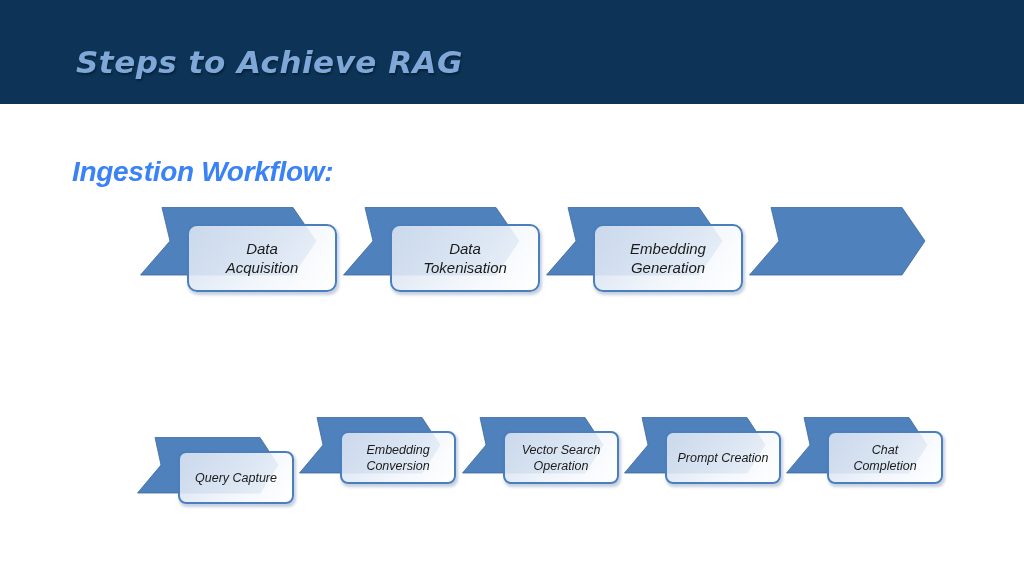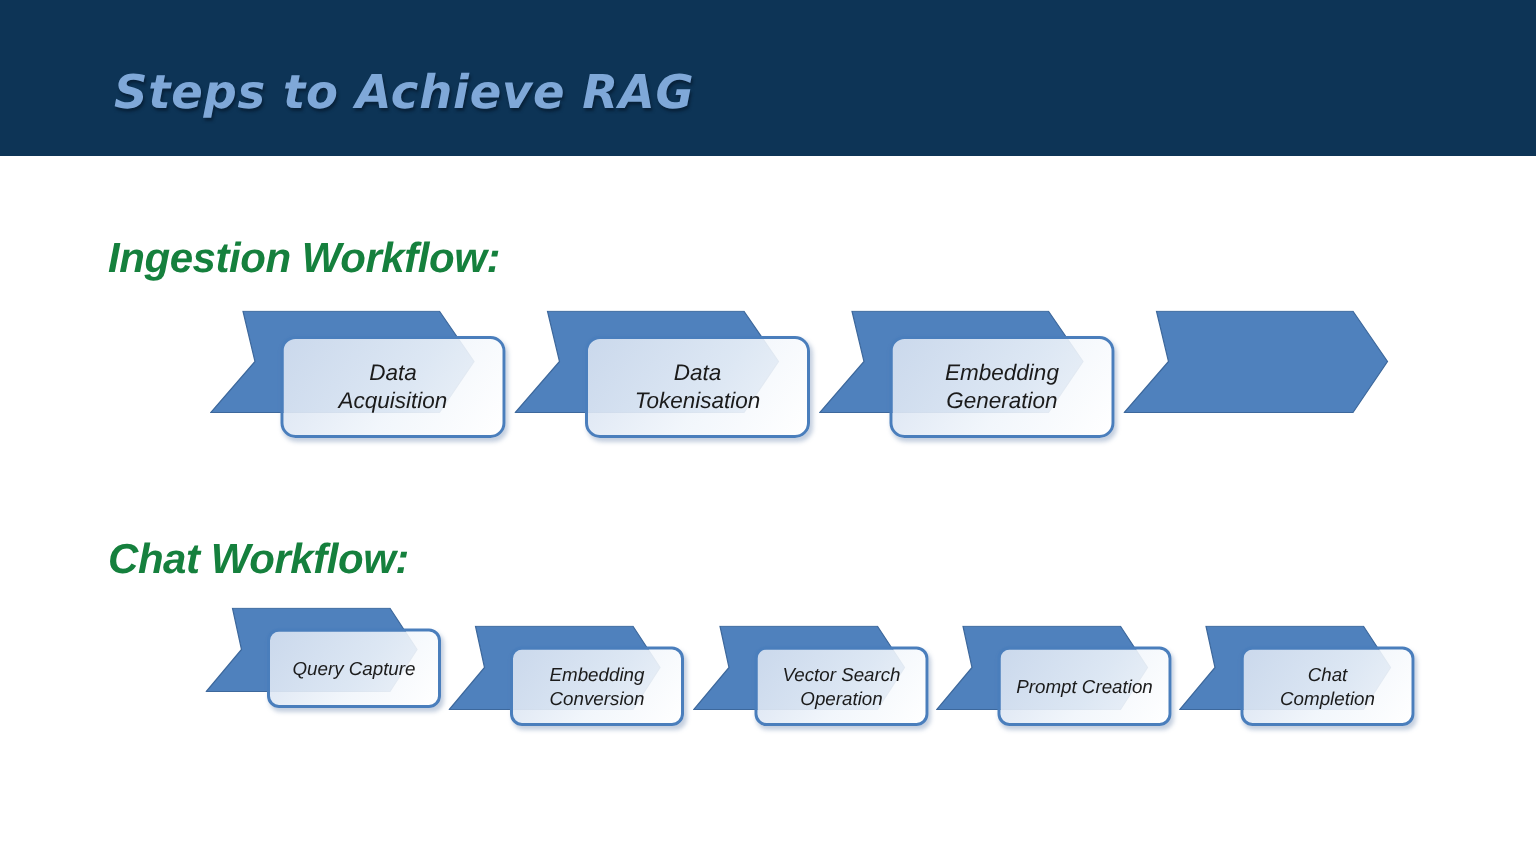--- a/index.html
+++ b/index.html
@@ -31,21 +31,21 @@
     letter-spacing: 0.5px;
     text-shadow: 1px 2px 2px rgba(4, 18, 35, 0.55);
     white-space: nowrap;
   }
   .section-heading {
     position: absolute;
     left: 72px;
     font-family: "Liberation Sans", sans-serif;
     font-weight: bold;
     font-size: 28px;
-    color: #15803d;
+    color: #3b82f6;
     letter-spacing: -0.3px;
     white-space: nowrap;
   }
   .heading-ingestion { top: 156px; }
   .heading-chat { top: 357px; }
 
   .step { position: absolute; }
   .step svg { position: absolute; top: 0; left: 0; display: block; }
 
   .step-box {
@@ -120,23 +120,22 @@
 Generation</div>
     </div>
   </div>
 
   <div class="step step-lg" style="left:749px; top:207px; width:200px; height:92px">
     <svg width="177" height="69" viewBox="0 0 177 69">
       <polygon class="chev" points="22,0.5 153,0.5 176,34 153,68 0.5,68 30,34"></polygon>
     </svg>
   </div>
 
-  <div class="section-heading heading-chat">Chat Workflow:</div>
 
-  <div class="step step-sm" style="left:137px; top:405px; width:162px; height:66px">
+  <div class="step step-sm" style="left:137px; top:437px; width:162px; height:66px">
     <svg width="142" height="57" viewBox="0 0 142 57">
       <polygon class="chev" points="18,0.5 123,0.5 141,28 123,56 0.5,56 24,28"></polygon>
     </svg>
     <div class="step-box">
       <div class="step-label">Query Capture</div>
     </div>
   </div>
 
   <div class="step step-sm" style="left:299px; top:417px; width:162px; height:70px">
     <svg width="142" height="57" viewBox="0 0 142 57">

